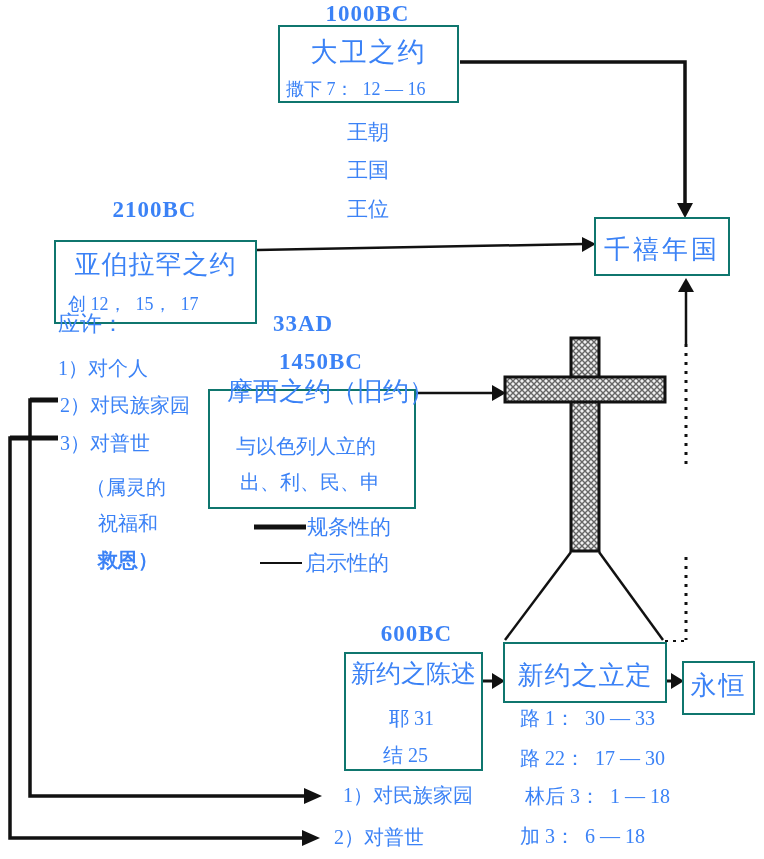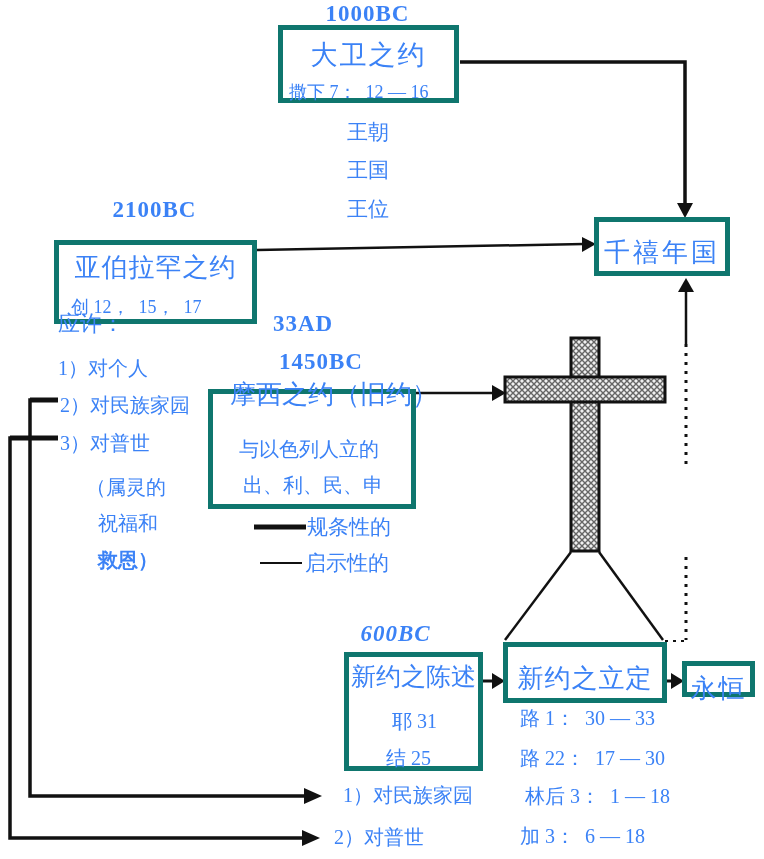--- a/index.html
+++ b/index.html
@@ -6,21 +6,21 @@
   .canvas{
     position:relative;width:764px;height:859px;background:#ffffff;
     font-family:"Liberation Serif","DejaVu Serif",serif;color:#3b82f6;
     overflow:hidden;
   }
   .layer{position:absolute;left:0;top:0;width:764px;height:859px;}
   .txt{position:absolute;white-space:pre;line-height:1.15;}
   .date{font-weight:bold;font-size:23px;letter-spacing:1px;}
   .cjk{font-size:20px;}
   .cjk-sm{font-size:18px;}
-  .box{position:absolute;border:5px solid #0f766e;box-sizing:border-box;background:transparent;}
+  .box{position:absolute;border:2px solid #0f766e;box-sizing:border-box;background:transparent;}
   .box-title{font-size:26px;letter-spacing:2px;text-align:center;white-space:pre;}
   .center{text-align:center;}
 </style>
 </head>
 <body>
 
 <div class="canvas">
 
   <svg class="layer" viewBox="0 0 764 859">
     <defs>
@@ -124,34 +124,34 @@
     <div class="txt cjk" style="left:30px;top:80px;">出、利、民、申</div>
   </div>
 
   <div class="txt" style="left:307px;top:515px;font-size:21px;">规条性的</div>
   <div class="txt" style="left:305px;top:551px;font-size:21px;">启示性的</div>
 
   <div class="box" style="left:594px;top:217px;width:136px;height:59px;">
     <div class="box-title" style="margin-top:13px;letter-spacing:3px;">千禧年国</div>
   </div>
 
-  <div class="txt date center" style="left:327px;top:621px;width:137px;font-style:italic;">600BC</div>
+  <div class="txt date center" style="left:348px;top:621px;width:137px;">600BC</div>
   <div class="box" style="left:344px;top:652px;width:139px;height:119px;">
     <div class="box-title" style="margin-top:3px;font-size:25px;letter-spacing:0;">新约之陈述</div>
     <div class="txt cjk" style="left:43px;top:53px;">耶 31</div>
     <div class="txt cjk" style="left:37px;top:90px;">结 25</div>
   </div>
 
   <div class="box" style="left:503px;top:642px;width:164px;height:61px;">
     <div class="box-title" style="margin-top:14px;letter-spacing:1px;">新约之立定</div>
   </div>
   <div class="txt cjk" style="left:520px;top:707px;">路 1：  30 — 33</div>
   <div class="txt cjk" style="left:520px;top:747px;">路 22：  17 — 30</div>
 
-  <div class="box" style="left:682px;top:661px;width:73px;height:36px;">
+  <div class="box" style="left:682px;top:661px;width:73px;height:54px;">
     <div class="box-title" style="margin-top:5px;letter-spacing:2px;">永恒</div>
   </div>
 
   <div class="txt cjk" style="left:343px;top:784px;">1）对民族家园</div>
   <div class="txt cjk" style="left:525px;top:785px;text-align:right;">林后 3：  1 — 18</div>
   <div class="txt cjk" style="left:334px;top:826px;">2）对普世</div>
   <div class="txt cjk" style="left:520px;top:825px;">加 3：  6 — 18</div>
 
 </div>
 

